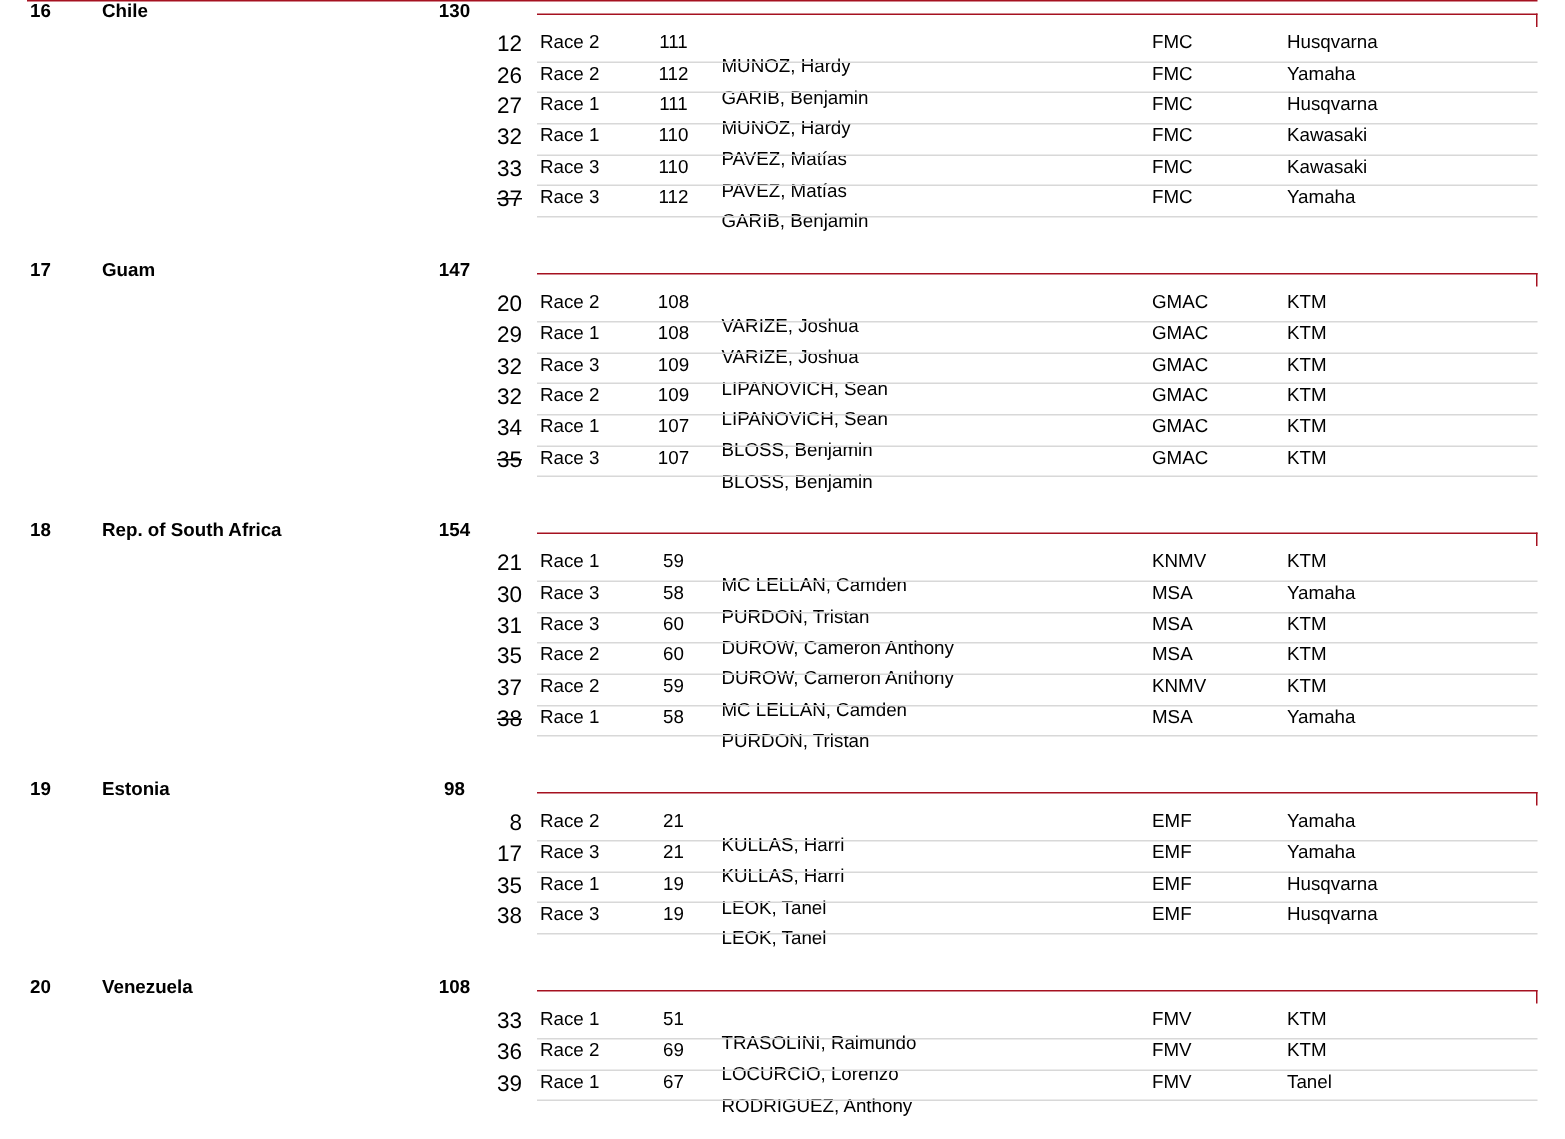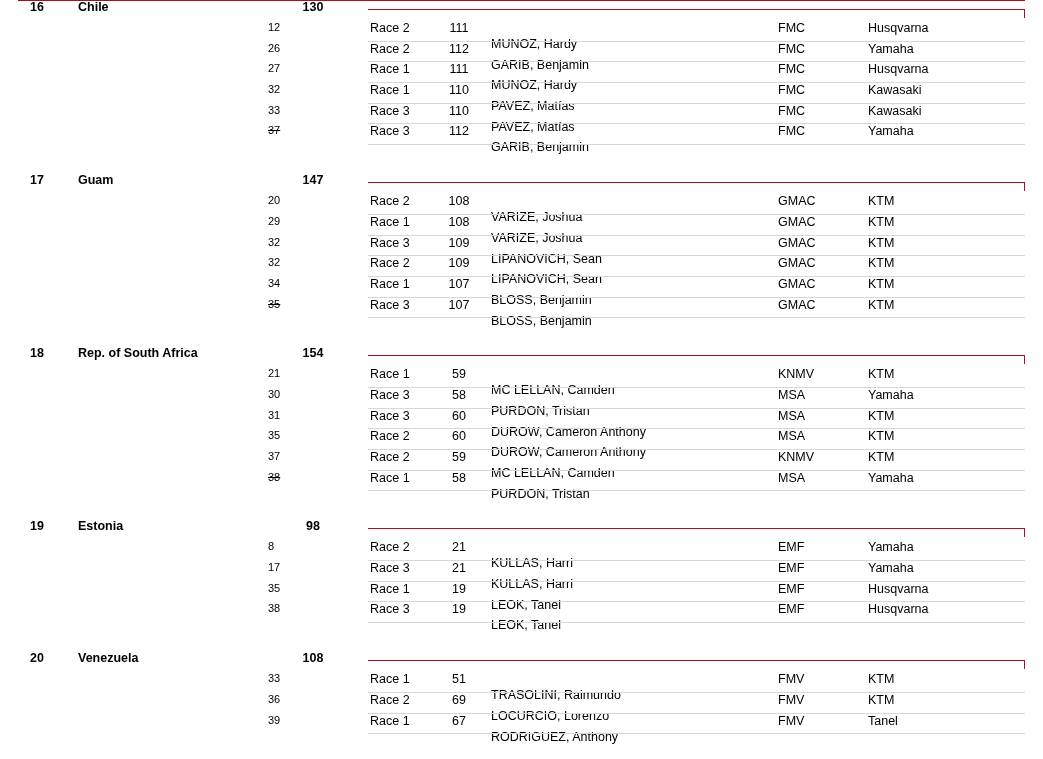--- a/index.html
+++ b/index.html
@@ -15,21 +15,20 @@
     color: #000000;
     position: relative;
     overflow: hidden;
   }
   .results {
     position: relative;
     width: 1043px;
   }
   .team-block {
     position: relative;
-    padding-left: 10px;
   }
   
   .team-head {
     position: relative;
     height: 21px;
   }
   .team-rank {
     position: absolute;
     left: 20px;
     top: 0;
@@ -75,22 +74,22 @@
   }
   
   .rider-row {
     position: relative;
     height: 20.7px;
   }
   .rider-row .pos {
     position: absolute;
     left: 258px;
     width: 90px;
-    text-align: left;
-    font-size: 11px;
+    text-align: right;
+    font-size: 15px;
   }
   .rider-row.dropped .pos {
     text-decoration: line-through;
   }
   .rider-row .race {
     position: absolute;
     left: 360px;
     font-size: 12.5px;
   }
   .rider-row .num {

